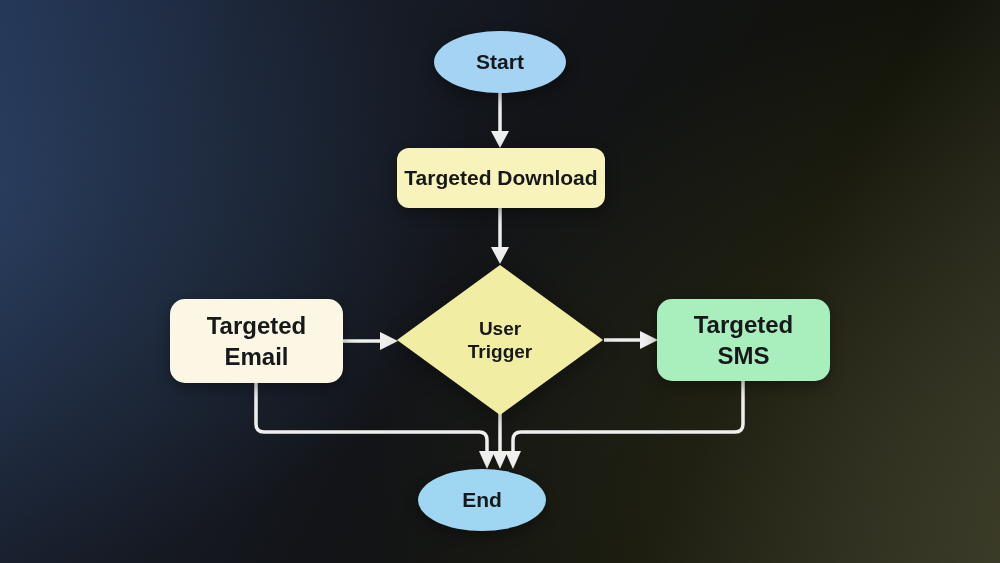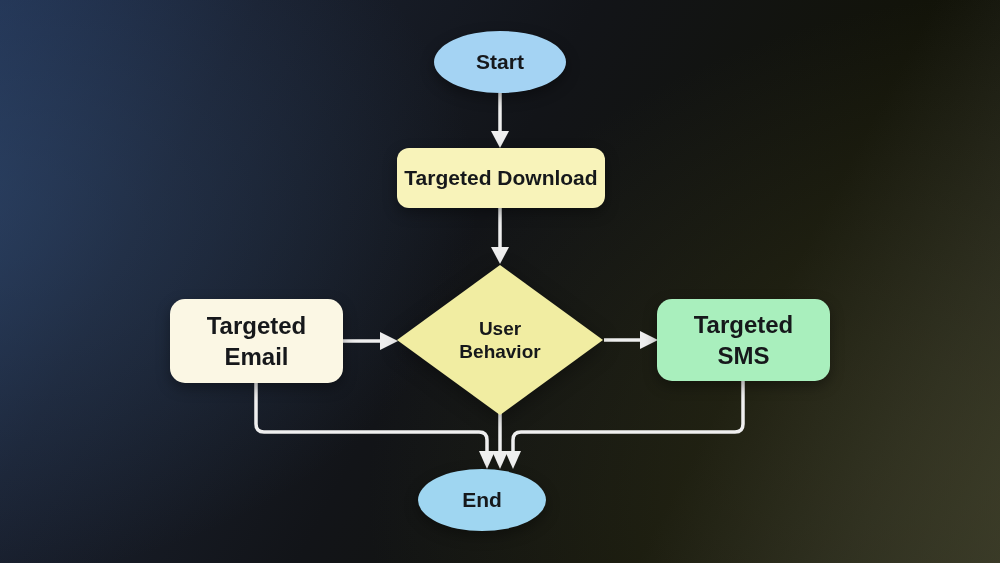--- a/index.html
+++ b/index.html
@@ -117,21 +117,21 @@
   </div>
 
   <div id="node-email" class="node rect2" style="background-color: rgb(251, 247, 228);">
     <span>Targeted</span>
     <span>Email</span>
   </div>
 
   <div id="diamond-wrap">
     <div id="node-trigger" style="background-color: rgb(241, 237, 162);">
       <span>User</span>
-      <span>Behavior</span>
+      <span>Trigger</span>
     </div>
   </div>
 
   <div id="node-sms" class="node rect2" style="background-color: rgb(169, 239, 189);">
     <span>Targeted</span>
     <span>SMS</span>
   </div>
 
   <div id="node-end" class="node ellipse" style="background-color: rgb(159, 214, 241);">
     <span>End</span>

